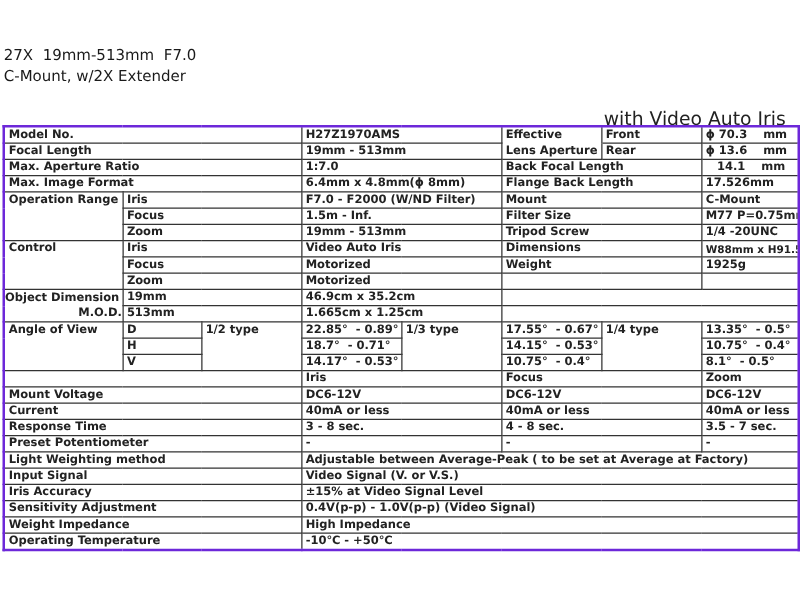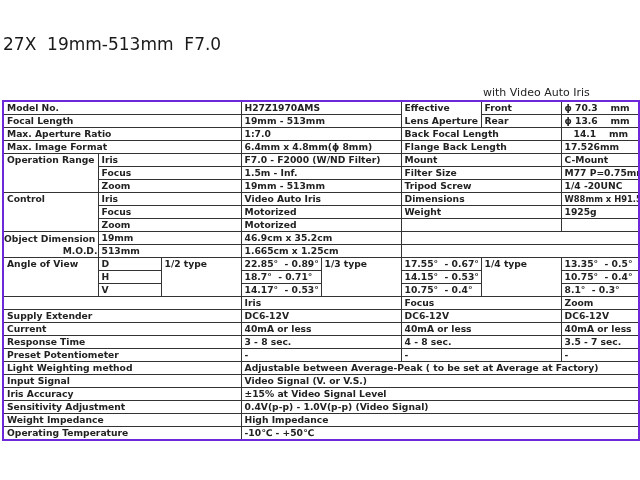--- a/index.html
+++ b/index.html
@@ -1,34 +1,35 @@
 <!DOCTYPE html>
 <html><head>
 <meta charset="utf-8">
 <style>
   html, body { margin:0; padding:0; background:#ffffff; }
   body { width:640px; height:480px; position:relative; overflow:hidden;
          font-family:"DejaVu Sans", "Liberation Sans", sans-serif; color:#222; }
-  .header { position:absolute; left:3px; top:36px; font-size:17px; line-height:17px; color:#1a1a1a; }
+  .header { position:absolute; left:3px; top:36px; font-size:12px; line-height:17px; color:#1a1a1a; }
   .header div { white-space:pre; }
-  .note { position:absolute; left:483px; top:86px; font-size:11px; color:#222; }
+  .note { position:absolute; left:483px; top:86px; font-size:15px; color:#222; }
   table.spec { position:absolute; left:2px; top:100px; width:636px; border-collapse:collapse;
                table-layout:fixed; font-size:9.2px; }
   table.spec td { border:1px solid #333; height:12px; padding:0 0 0 3px; line-height:12px;
                   white-space:nowrap; overflow:hidden; vertical-align:middle; }
   table.spec { border:2px solid #6d28d9;font-weight:bold; }
   .c { text-align:right; padding-left:0 !important; }
   .top { vertical-align:top !important;margin-top:12px; }
   .ind { padding-left:12px !important;margin-top:32px; }
 </style>
 </head>
 <body>
 
 <div class="header">
   <div>27X  19mm-513mm  F7.0</div>
+  <div>C-Mount, w/2X Extender</div>
 </div>
 <div class="note">with Video Auto Iris</div>
 
 <table class="spec">
   <colgroup>
     <col style="width:95px">
       <col style="width:63px">
       <col style="width:80px">
       <col style="width:80px">
     <col style="width:80px">
@@ -133,31 +134,31 @@
   <tr>
     <td>H</td>
     <td style="white-space:pre">18.7°  - 0.71°</td>
     <td style="white-space:pre">14.15°  - 0.53°</td>
     <td style="white-space:pre">10.75°  - 0.4°</td>
   </tr>
   <tr>
     <td>V</td>
     <td style="white-space:pre">14.17°  - 0.53°</td>
     <td style="white-space:pre">10.75°  - 0.4°</td>
-    <td style="white-space:pre">8.1°  - 0.3°</td>
+    <td style="white-space:pre">8.1°  - 0.5°</td>
   </tr>
 
   <tr>
     <td colspan="3"></td>
     <td colspan="2">Iris</td>
     <td colspan="2">Focus</td>
     <td>Zoom</td>
   </tr>
   <tr>
-    <td colspan="3">Supply Extender</td>
+    <td colspan="3">Mount Voltage</td>
     <td colspan="2">DC6-12V</td>
     <td colspan="2">DC6-12V</td>
     <td>DC6-12V</td>
   </tr>
   <tr>
     <td colspan="3">Current</td>
     <td colspan="2">40mA or less</td>
     <td colspan="2">40mA or less</td>
     <td>40mA or less</td>
   </tr>

